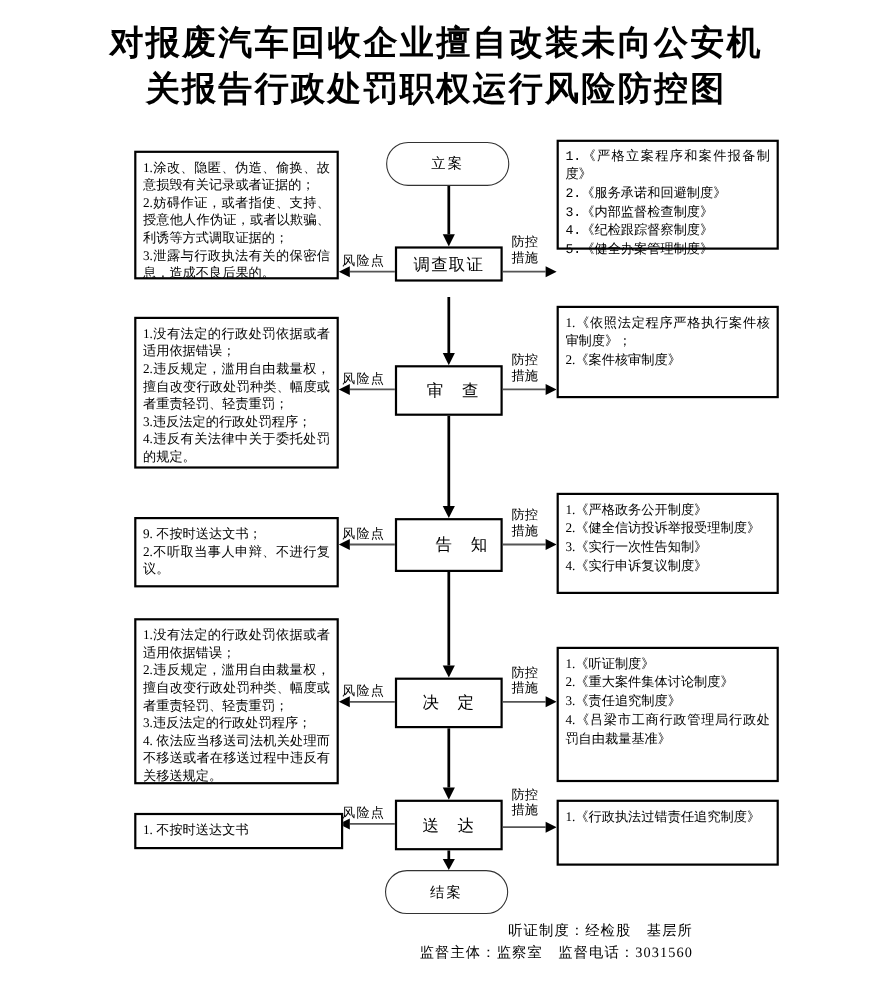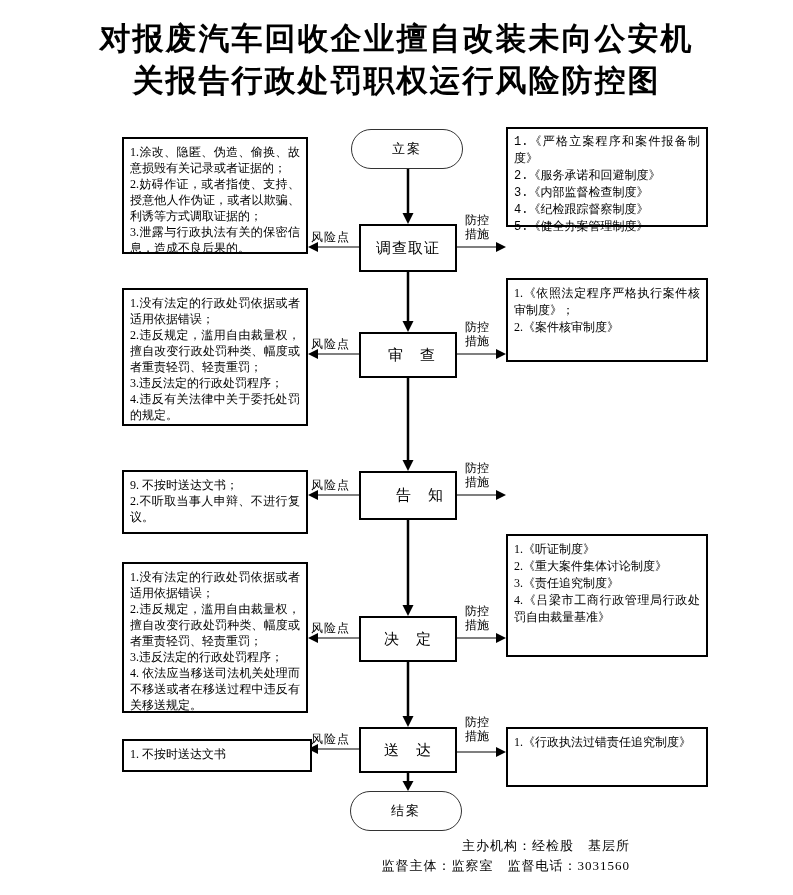--- a/index.html
+++ b/index.html
@@ -85,21 +85,21 @@
     </g>
   </svg>
 
   <div class="terminal" style="left:351px;top:129px;">
     <span>立案</span>
   </div>
   <div class="terminal" style="left:350px;top:791px;">
     <span>结案</span>
   </div>
 
-  <div class="process" style="top:224px;height:48px;font-family:Liberation Mono, monospace;">调查取证</div>
+  <div class="process" style="top:224px;height:32px;font-family:Liberation Mono, monospace;">调查取证</div>
   <div class="process" style="top:332px;height:46px;padding-left:8px;">审　查</div>
   <div class="process" style="top:471px;height:49px;padding-left:24px;">告　知</div>
   <div class="process" style="top:616px;height:46px;">决　定</div>
   <div class="process" style="top:727px;height:46px;">送　达</div>
 
   <div class="textbox riskbox" style="left:122px;top:137px;width:186px;height:117px;">1.涂改、隐匿、伪造、偷换、故意损毁有关记录或者证据的；
 2.妨碍作证，或者指使、支持、授意他人作伪证，或者以欺骗、利诱等方式调取证据的；
 3.泄露与行政执法有关的保密信息，造成不良后果的。</div>
   <div class="textbox riskbox" style="left:122px;top:288px;width:186px;height:138px;">1.没有法定的行政处罚依据或者适用依据错误；
 2.违反规定，滥用自由裁量权，擅自改变行政处罚种类、幅度或者重责轻罚、轻责重罚；
@@ -113,21 +113,25 @@
 4. 依法应当移送司法机关处理而不移送或者在移送过程中违反有关移送规定。</div>
   <div class="textbox riskbox" style="left:122px;top:739px;width:190px;height:33px;">1. 不按时送达文书</div>
 
   <div class="textbox measurebox" style="left:506px;top:127px;width:202px;height:100px;font-family:Liberation Mono, monospace;">1.《严格立案程序和案件报备制度》
 2.《服务承诺和回避制度》
 3.《内部监督检查制度》
 4.《纪检跟踪督察制度》
 5.《健全办案管理制度》</div>
   <div class="textbox measurebox" style="left:506px;top:278px;width:202px;height:84px;">1.《依照法定程序严格执行案件核审制度》；
 2.《案件核审制度》</div>
-  <div class="textbox measurebox" style="left:506px;top:534px;width:202px;height:123px;">1.《听证制度》
+  <div class="textbox measurebox" style="left:506px;top:448px;width:202px;height:92px;">1.《严格政务公开制度》
+2.《健全信访投诉举报受理制度》
+3.《实行一次性告知制》
+4.《实行申诉复议制度》</div>
+  <div class="textbox measurebox" style="left:506px;top:588px;width:202px;height:123px;">1.《听证制度》
 2.《重大案件集体讨论制度》
 3.《责任追究制度》
 4.《吕梁市工商行政管理局行政处罚自由裁量基准》</div>
   <div class="textbox measurebox" style="left:506px;top:727px;width:202px;height:60px;">1.《行政执法过错责任追究制度》</div>
 
   <div class="risk-label" style="left:311px;top:229px;">风险点</div>
   <div class="risk-label" style="left:311px;top:336px;">风险点</div>
   <div class="risk-label" style="left:311px;top:477px;">风险点</div>
   <div class="risk-label" style="left:311px;top:620px;">风险点</div>
   <div class="risk-label" style="left:311px;top:731px;">风险点</div>
@@ -136,16 +140,16 @@
 措施</div>
   <div class="measure-label" style="left:465px;top:320px;">防控
 措施</div>
   <div class="measure-label" style="left:465px;top:461px;">防控
 措施</div>
   <div class="measure-label" style="left:465px;top:604px;">防控
 措施</div>
   <div class="measure-label" style="left:465px;top:715px;">防控
 措施</div>
 
-  <div class="footer-line" style="top:837px;">主办机构：经检股　基层所</div>
+  <div class="footer-line" style="top:837px;">听证制度：经检股　基层所</div>
   <div class="footer-line" style="top:857px;">监督主体：监察室　监督电话：3031560</div>
 
 </div>
 
 </body></html>

